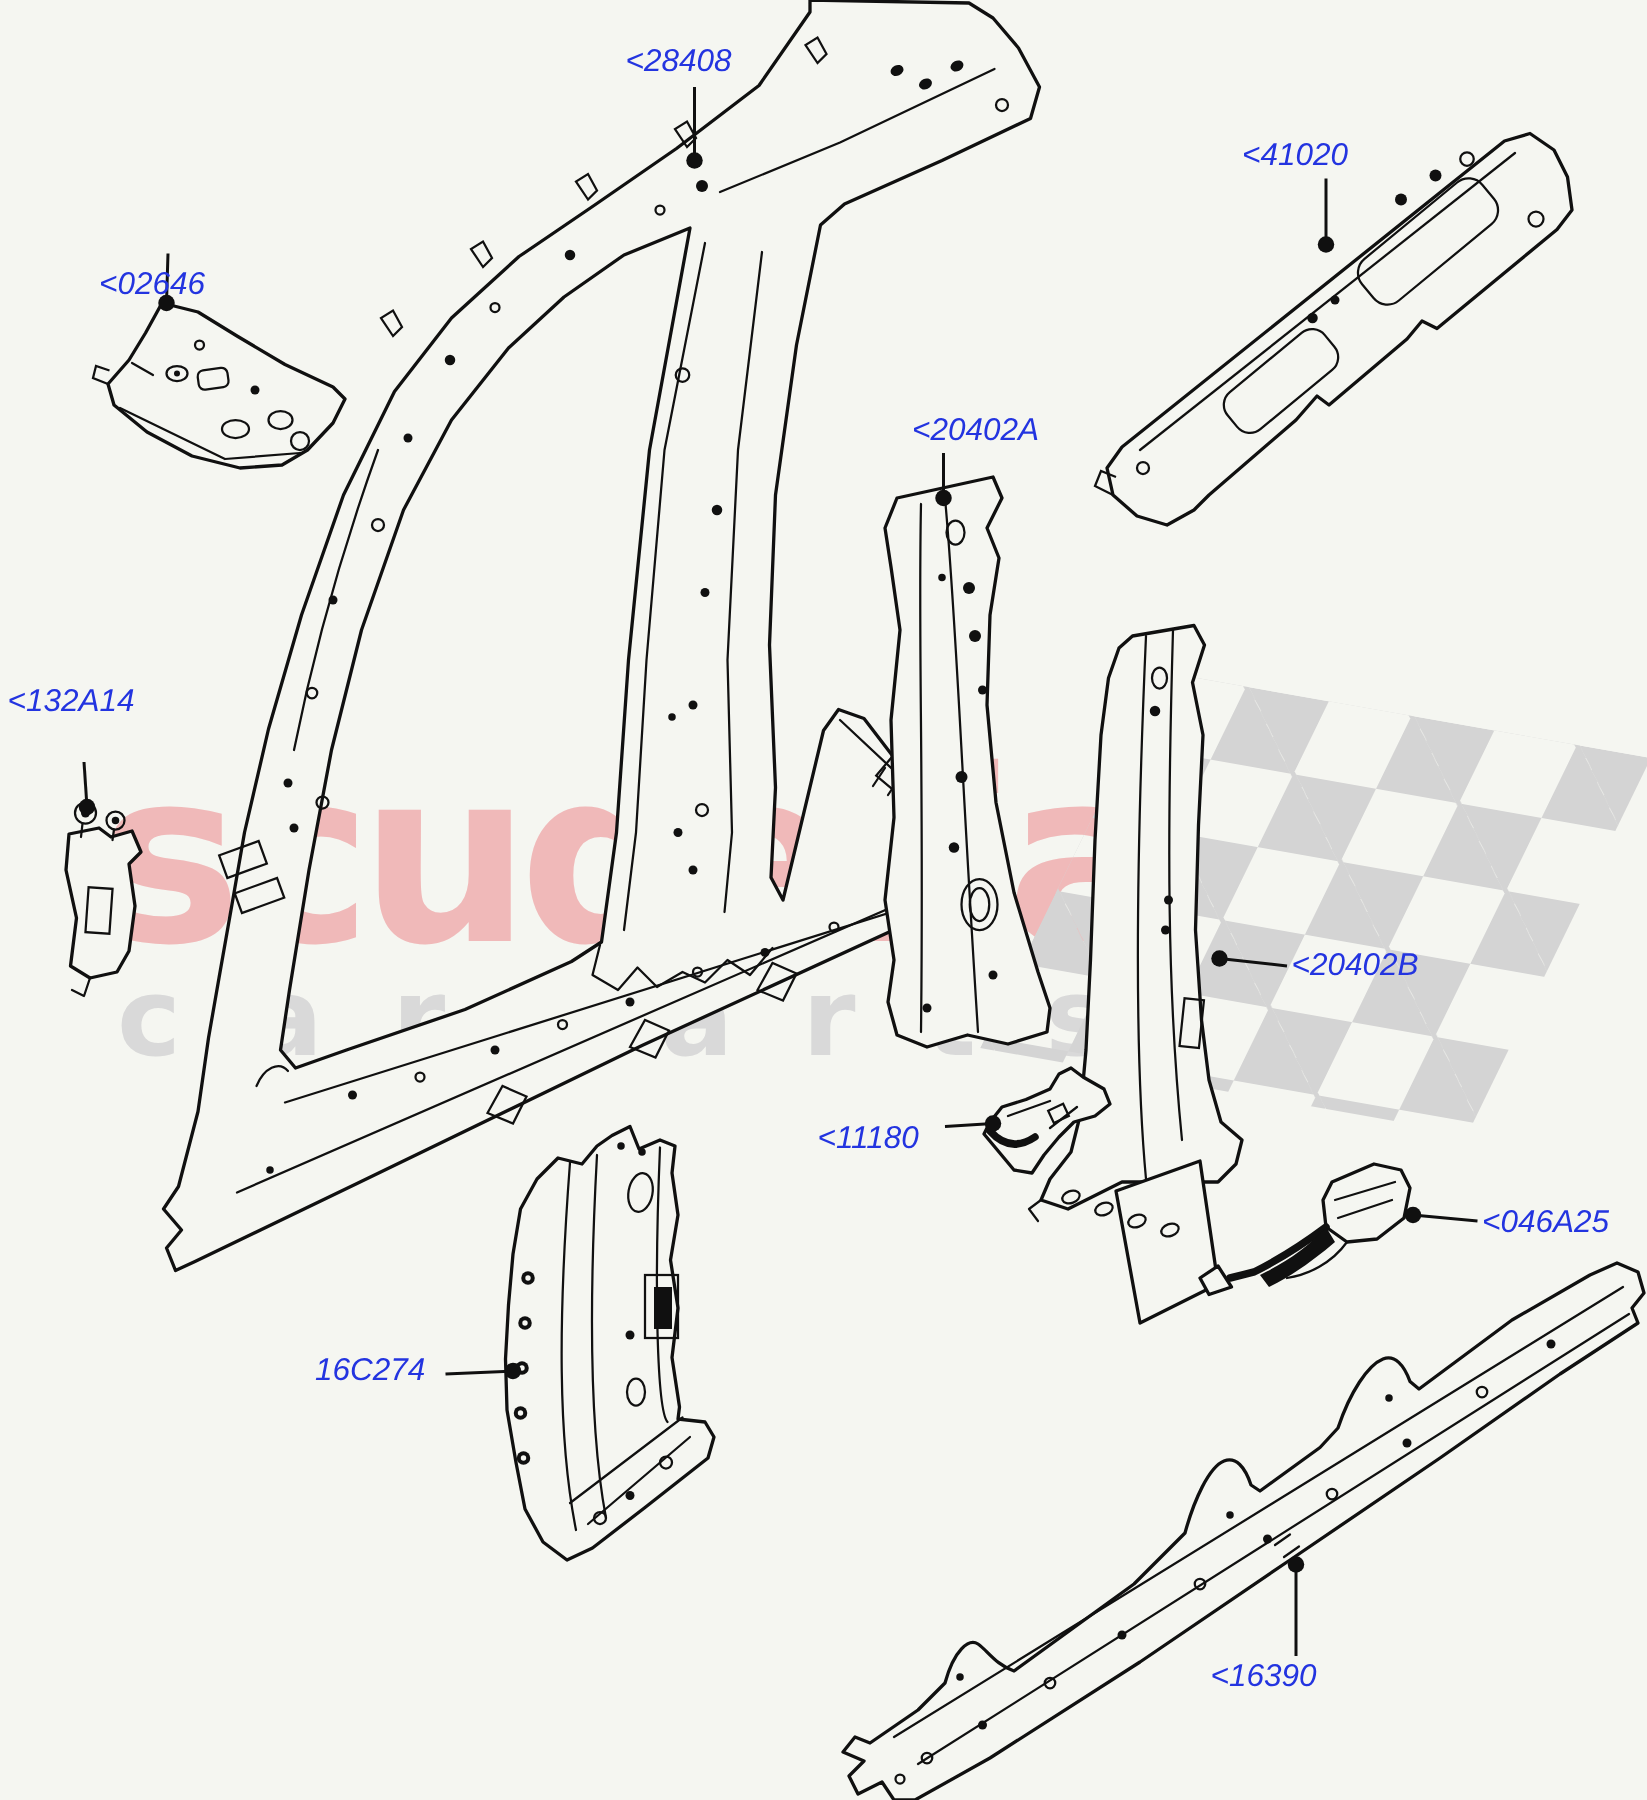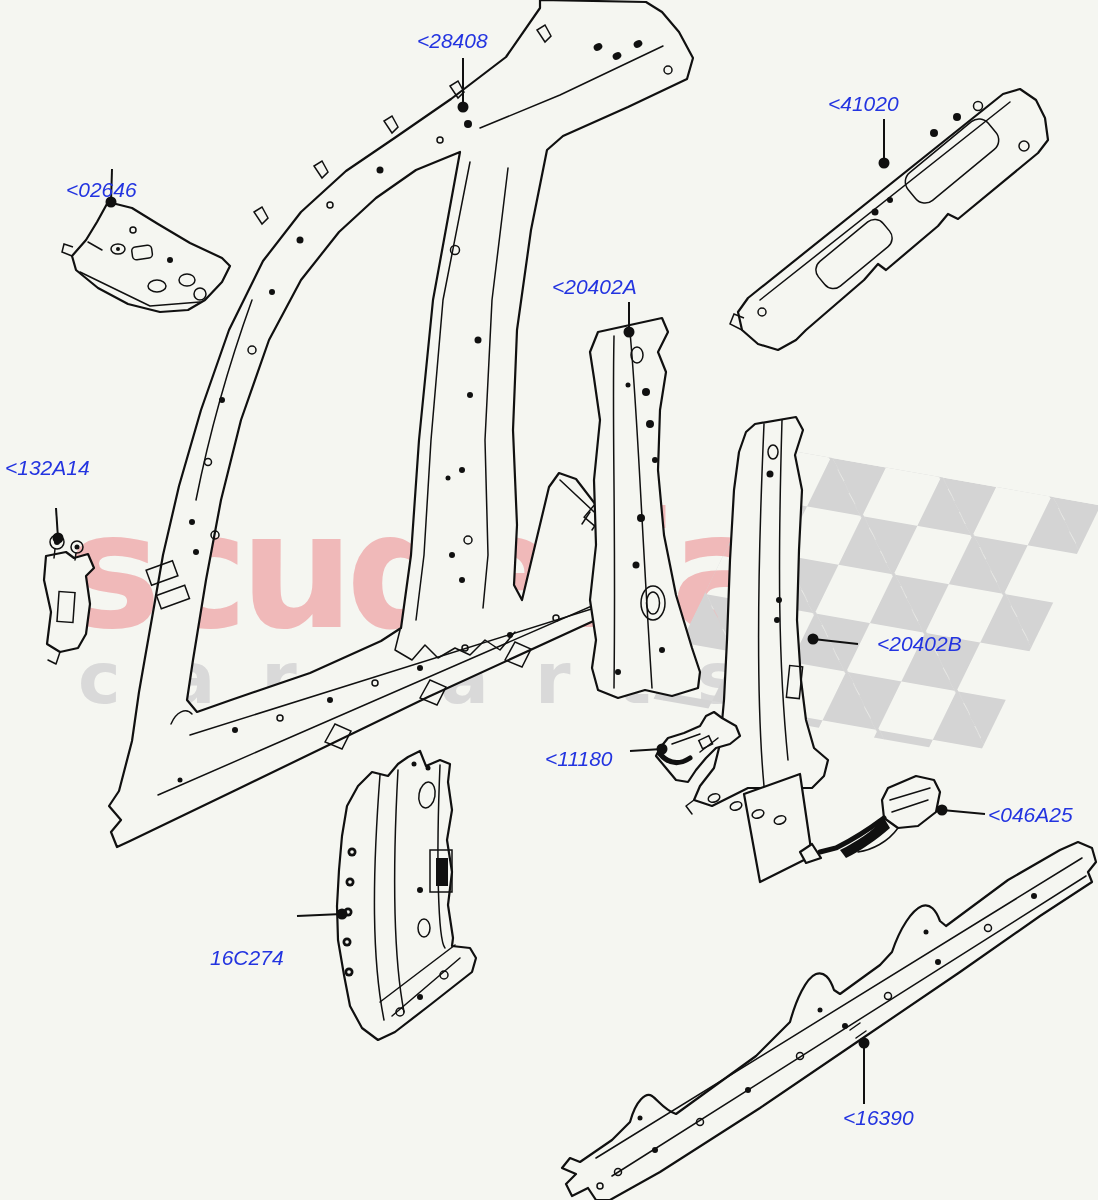--- a/index.html
+++ b/index.html
@@ -304,21 +304,21 @@
         <circle cx="342" cy="914" r="5.5" class="dotf"></circle>
         <line x1="864" y1="1104" x2="864" y2="1043" class="leader"></line>
         <circle cx="864" cy="1043" r="5.5" class="dotf"></circle>
       </g>
   </svg>
 
   <div id="labels">
       <span class="plabel" style="left: 417px; top: 30px;">&lt;28408</span>
       <span class="plabel" style="left: 828px; top: 93px;">&lt;41020</span>
       <span class="plabel" style="left: 66px; top: 143px; margin-top: 36px;">&lt;02646</span>
-      <span class="plabel" style="left: 552px; top: 276px;">&lt;20402A</span>
+      <span class="plabel" style="left: 608px; top: 276px;">&lt;20402A</span>
       <span class="plabel" style="left: 5px; top: 457px;">&lt;132A14</span>
-      <span class="plabel" style="left: 861px; top: 633px; margin-left: 16px;">&lt;20402B</span>
+      <span class="plabel" style="left: 861px; top: 633px;">&lt;20402B</span>
       <span class="plabel" style="left: 545px; top: 748px;">&lt;11180</span>
       <span class="plabel" style="left: 988px; top: 804px;">&lt;046A25</span>
-      <span class="plabel" style="left: 210px; top: 903px; margin-top: 44px;">16C274</span>
-      <span class="plabel" style="left: 843px; top: 1107px;">&lt;16390</span>
+      <span class="plabel" style="left: 210px; top: 903px;">16C274</span>
+      <span class="plabel" style="left: 807px; top: 1107px;">&lt;16390</span>
     </div>
 </div>
 
 </body></html>

